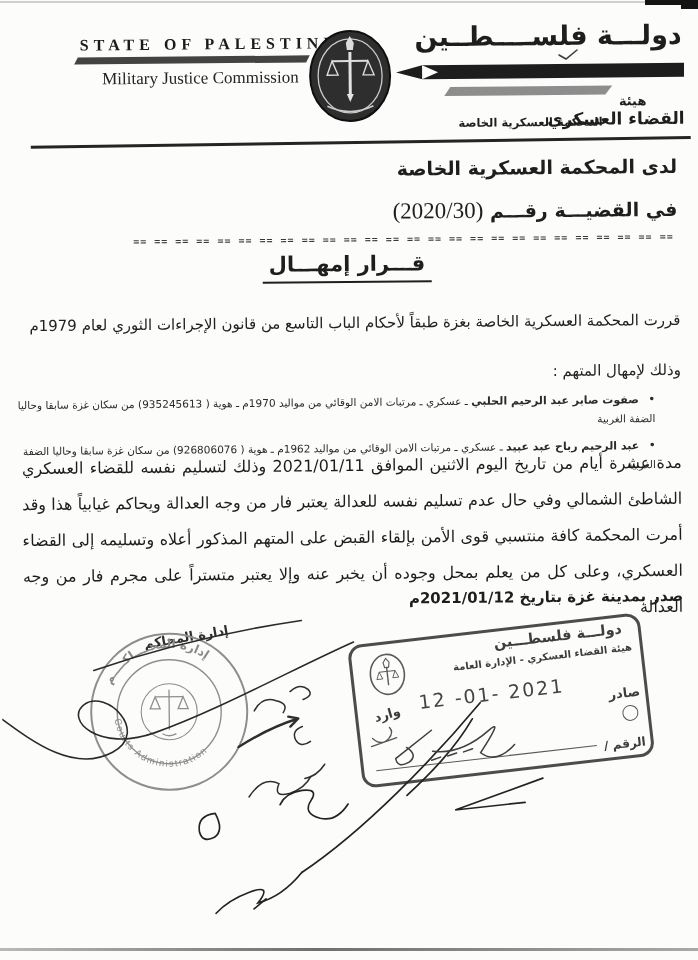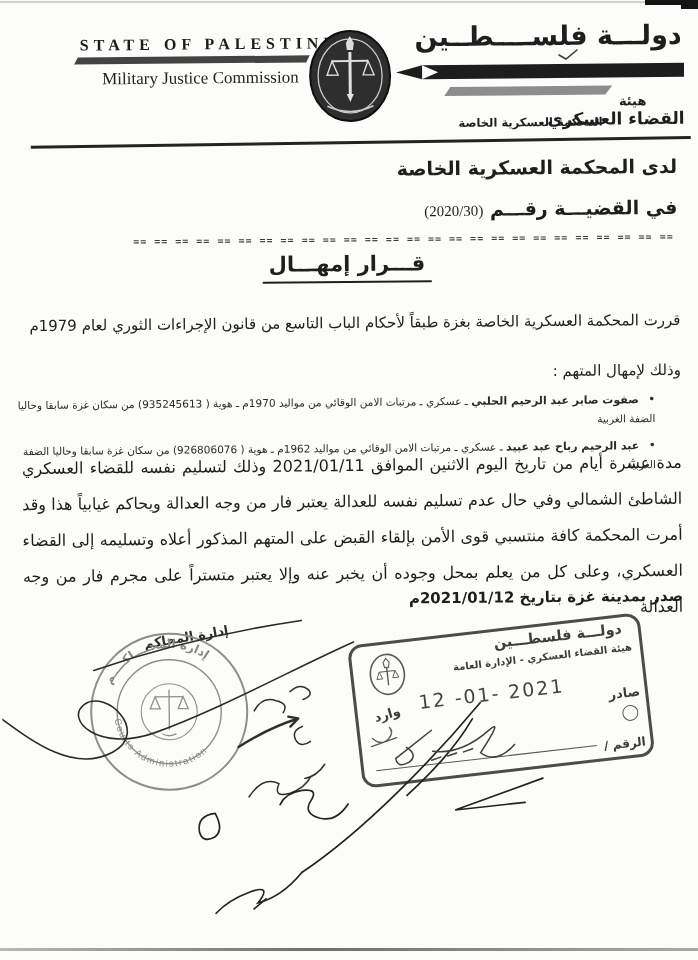--- a/index.html
+++ b/index.html
@@ -22,21 +22,21 @@
   .ar{direction:rtl;}
   .ar-state{position:absolute;right:12px;top:22px;font-size:27px;font-weight:700;white-space:nowrap;}
   .flag{position:absolute;left:396px;top:64px;}
   .ar-hayya{position:absolute;right:48px;top:96px;font-size:13px;font-weight:700;}
   .ar-qada{position:absolute;right:10px;top:111px;font-size:17px;font-weight:700;}
   .ar-court{position:absolute;right:92px;top:117px;font-size:11.5px;font-weight:700;}
   .h-rule{position:absolute;left:34px;top:141px;width:660px;height:2.5px;background:#242424;transform:rotate(-0.3deg);}
   
   .case-court{position:absolute;right:18px;top:158px;font-size:19px;font-weight:700;direction:rtl;}
   .case-line{position:absolute;right:18px;top:199px;font-size:19px;font-weight:700;direction:rtl;}
-  .case-num{font-family:"Liberation Serif",serif;font-weight:400;font-size:15px;}
+  .case-num{font-family:"Liberation Serif",serif;font-weight:400;font-size:23px;}
   .dash-row{position:absolute;right:22px;top:234px;font-family:"DejaVu Sans Mono",monospace;
         font-size:10px;font-weight:700;letter-spacing:1px;color:#3a3a3a;white-space:nowrap;}
   .decree-title{position:absolute;left:50%;transform:translateX(-50%);top:252px;font-size:21px;
         font-weight:700;direction:rtl;border-bottom:2.5px solid #1f1f1f;padding:0 6px 5px 6px;white-space:nowrap;}
   
   .p1{position:absolute;right:16px;left:24px;top:310px;direction:rtl;text-align:justify;
         font-size:15px;line-height:26px;color:#222;}
   .p2{position:absolute;right:16px;top:364px;direction:rtl;font-size:15px;color:#222;}
   .accused{position:absolute;right:42px;left:16px;top:393px;direction:rtl;}
   .acc-row{font-size:10.5px;color:#2a2a2a;margin-bottom:9px;line-height:18px;}

